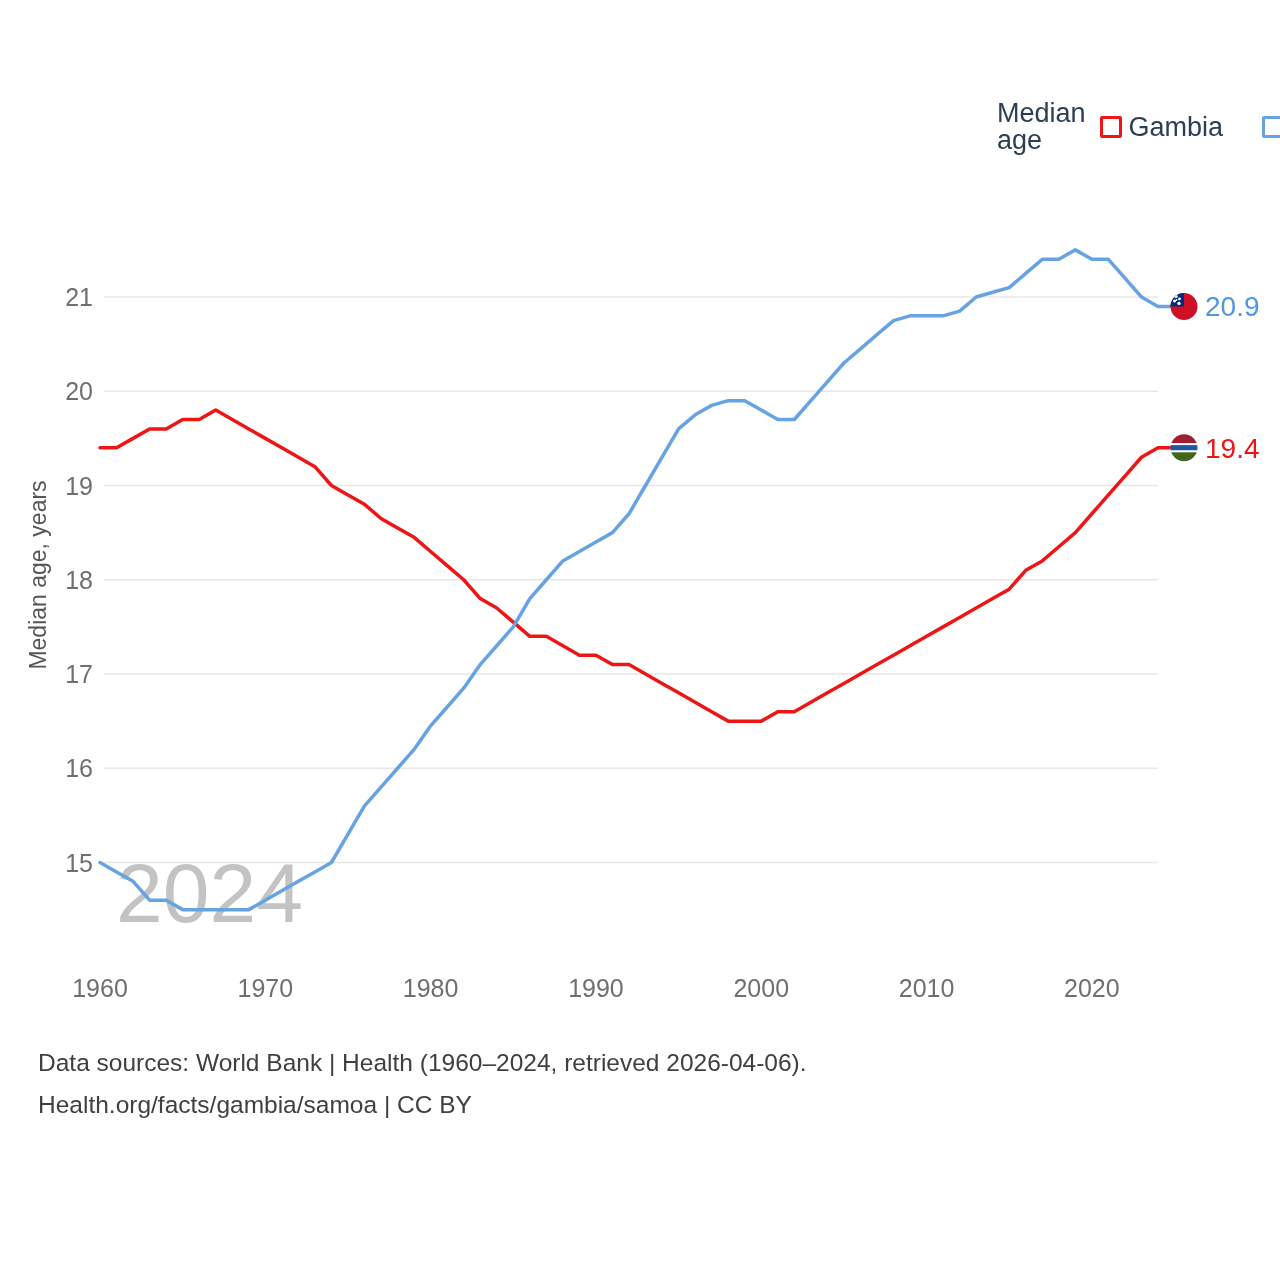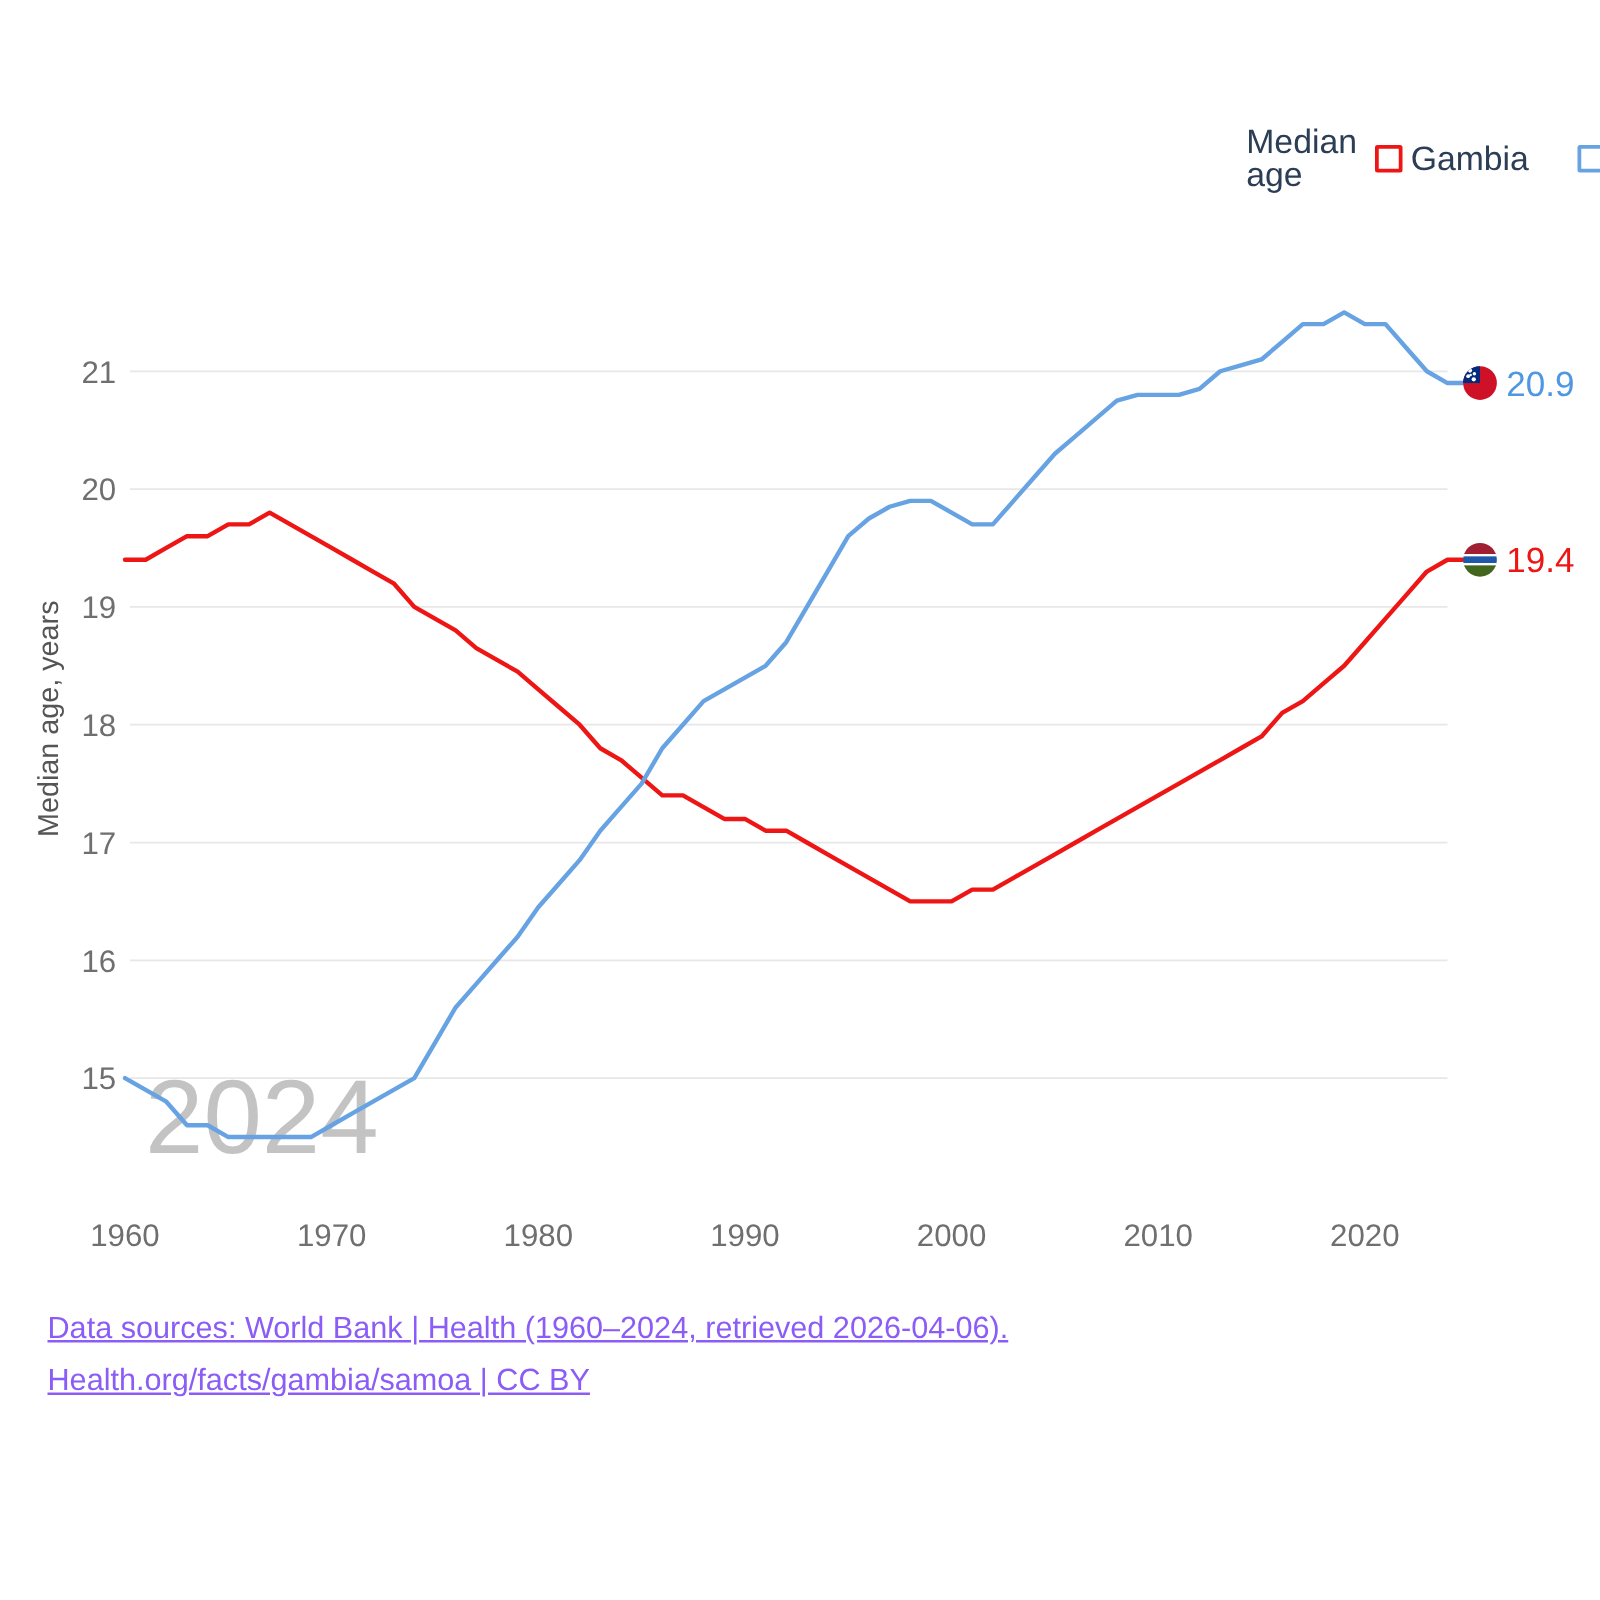--- a/index.html
+++ b/index.html
@@ -24,21 +24,21 @@
   .legend-item + .legend-item{margin-left:7px;font-family:Liberation Mono, monospace;}
   .swatch{
     width:22px;height:22px;background:#fff;border-radius:2px;margin-right:7px;
     box-sizing:border-box;
   }
   .swatch.red{border:3px solid #ee1515;}
   .swatch.blue{border:3px solid #67a3e3;}
   .legend-label{font-size:27px;color:#2b3e55;line-height:1;}
   .footer{
     position:absolute;left:38px;top:1042px;
-    font-size:24.5px;color:#8b5cf6;line-height:1.72;text-decoration:underline;
+    font-size:24.5px;color:#404040;line-height:1.72;
   }
 </style>
 </head>
 <body>
 
 <div class="canvas">
 
   <svg id="chart" width="1280" height="1280" viewBox="0 0 1280 1280">
 
     <g id="grid-layer">

